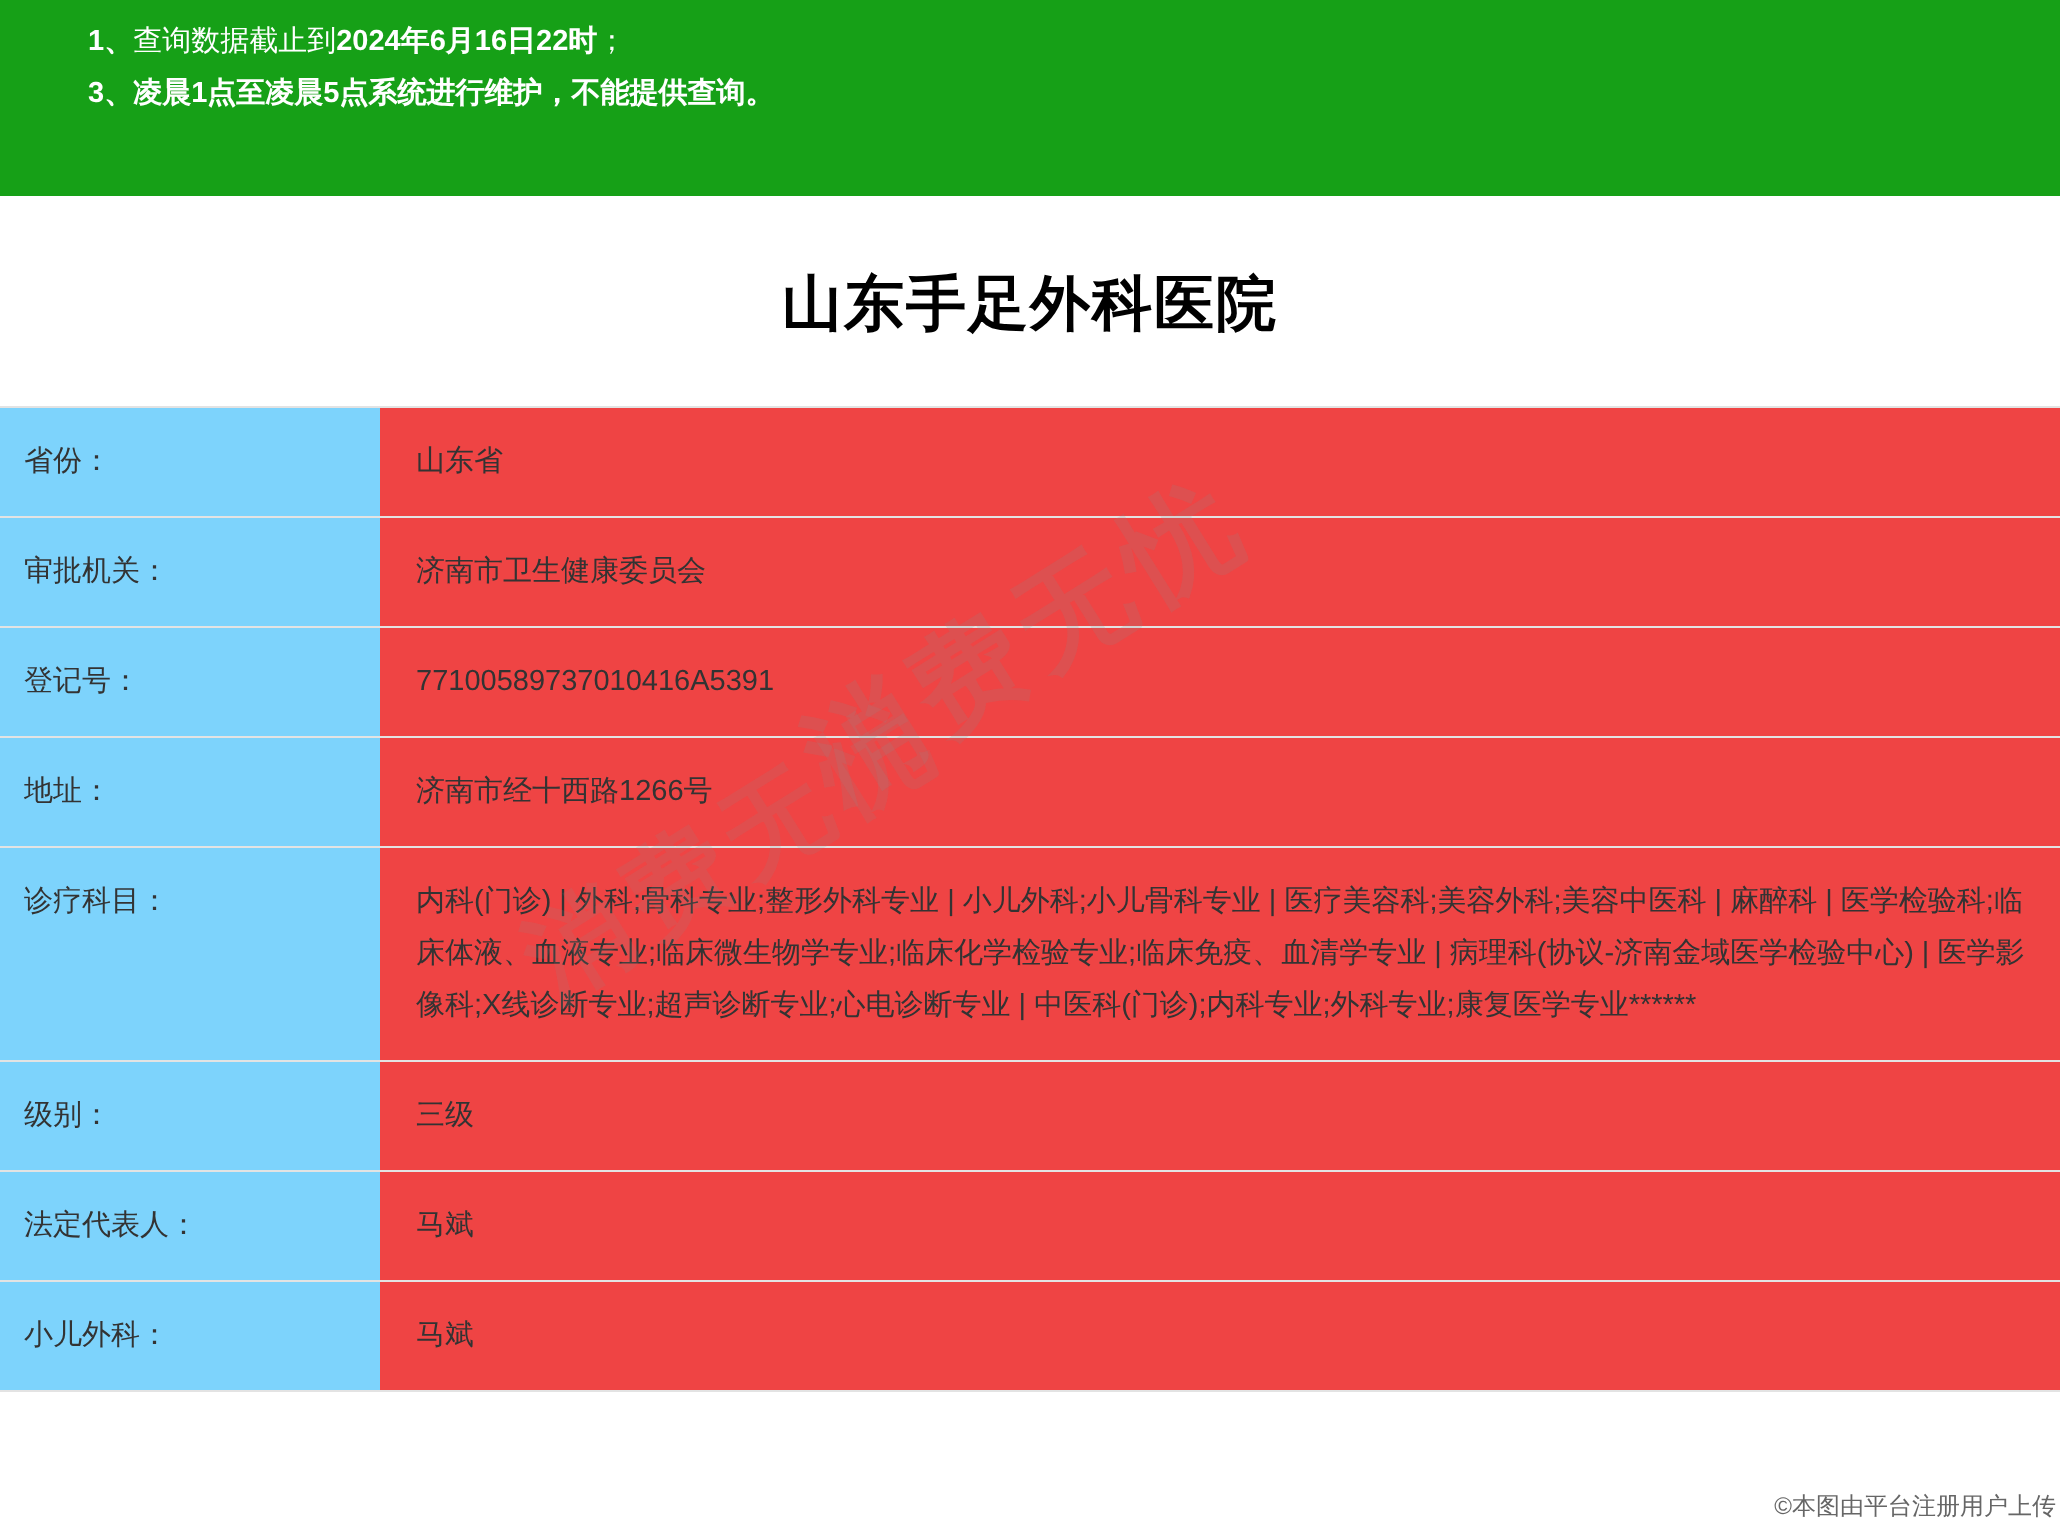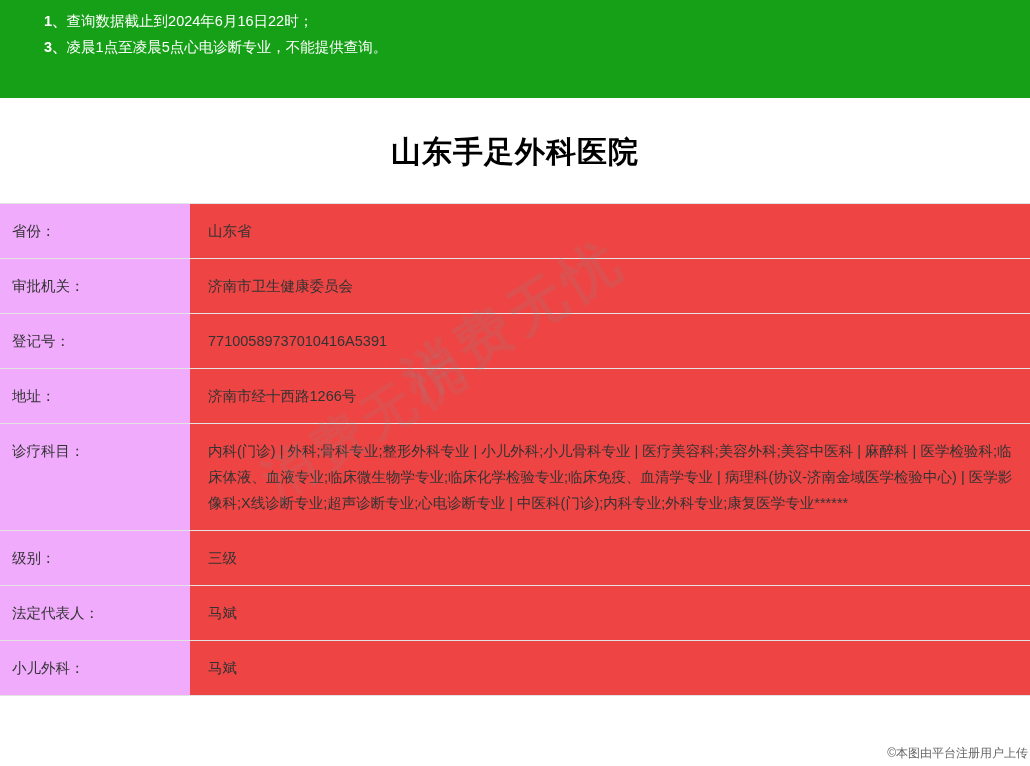--- a/index.html
+++ b/index.html
@@ -26,21 +26,21 @@
     padding: 8px 0 10px 0;
     height: 98px;
   }
   .notice-line {
     font-size: 14.5px;
     line-height: 26px;
     padding-left: 44px;
     white-space: nowrap;
   }
   .notice-line .num { font-weight: bold; }
-  .notice-line b { font-weight: normal; text-align: center; }
+  .notice-line b { font-weight: bold; text-align: center; }
 
   
   .title {
     text-align: center;
     font-size: 30px;
     font-weight: bold;
     color: #000000;
     letter-spacing: 1px;
     padding: 34px 0 30px 0;
   }
@@ -58,21 +58,21 @@
     font-size: 14.5px;
     color: #333333;
     vertical-align: top;
     padding: 14px 8px 14px 12px;
     font-weight: normal;
     text-align: left;
     line-height: 26px;
   }
   table.info th {
     width: 190px;
-    background: #f0abfc;
+    background: #7dd3fc;
     color: #333333;
     padding-left: 12px;
   }
   table.info td {
     padding-left: 18px;
     background: #ef4444;
   }
   td.wrap { line-height: 27px; }
 
   
@@ -122,21 +122,21 @@
 </head>
 <body>
 
 <div id="page">
 
   <div class="notice">
     <div class="notice-line">
       <span class="num">1、</span><span>查询数据截止到</span><b>2024年6月16日22时</b><span>；</span>
     </div>
     <div class="notice-line">
-      <span class="num">3、</span><b>凌晨1点至凌晨5点</b><b>心电诊断专业，不能提供查询。</b>
+      <span class="num">3、</span><b>凌晨1点至凌晨5点</b><b>系统进行维护，不能提供查询。</b>
     </div>
   </div>
 
   <div class="title">山东手足外科医院</div>
 
   <table class="info">
     <tbody>
       <tr>
         <th>省份：</th>
         <td>山东省</td>

